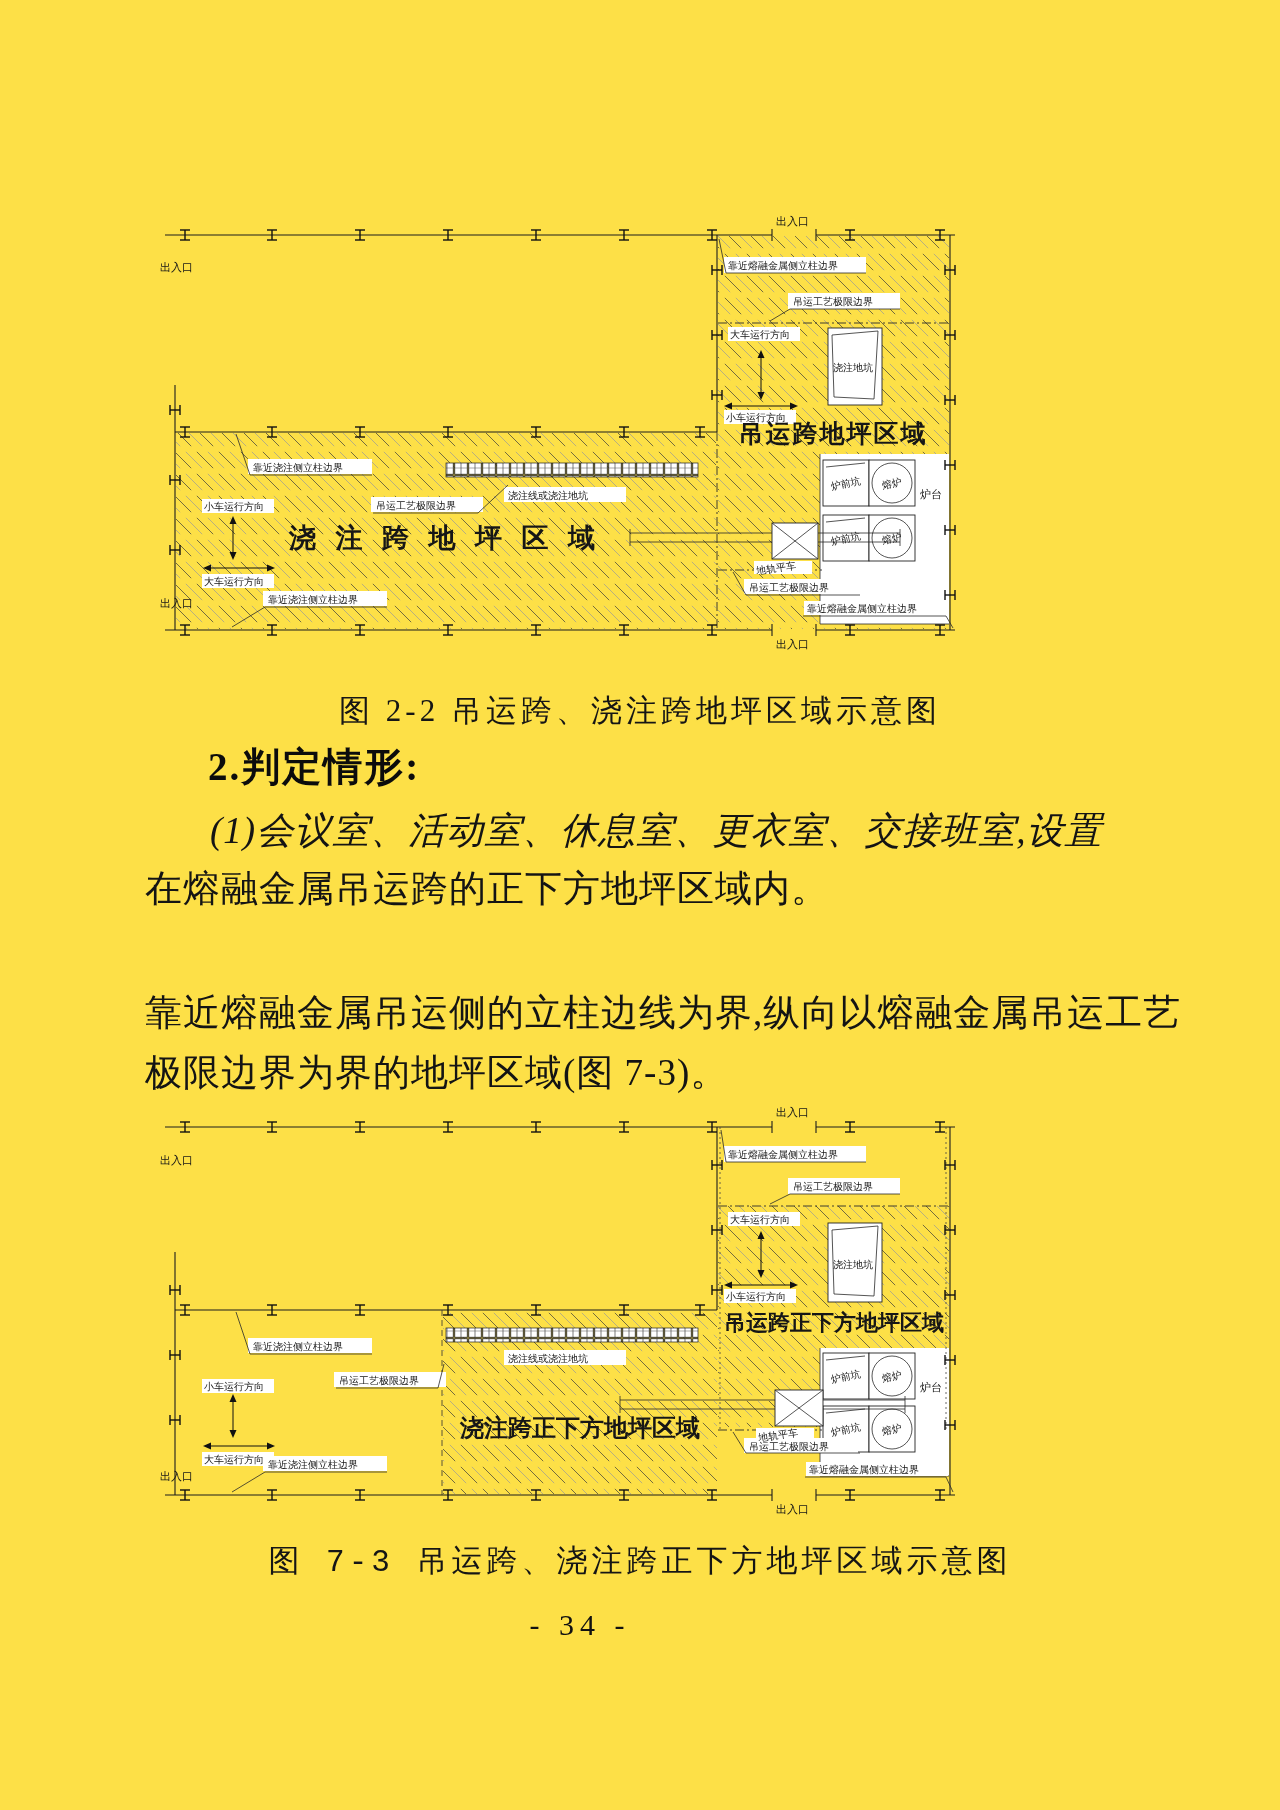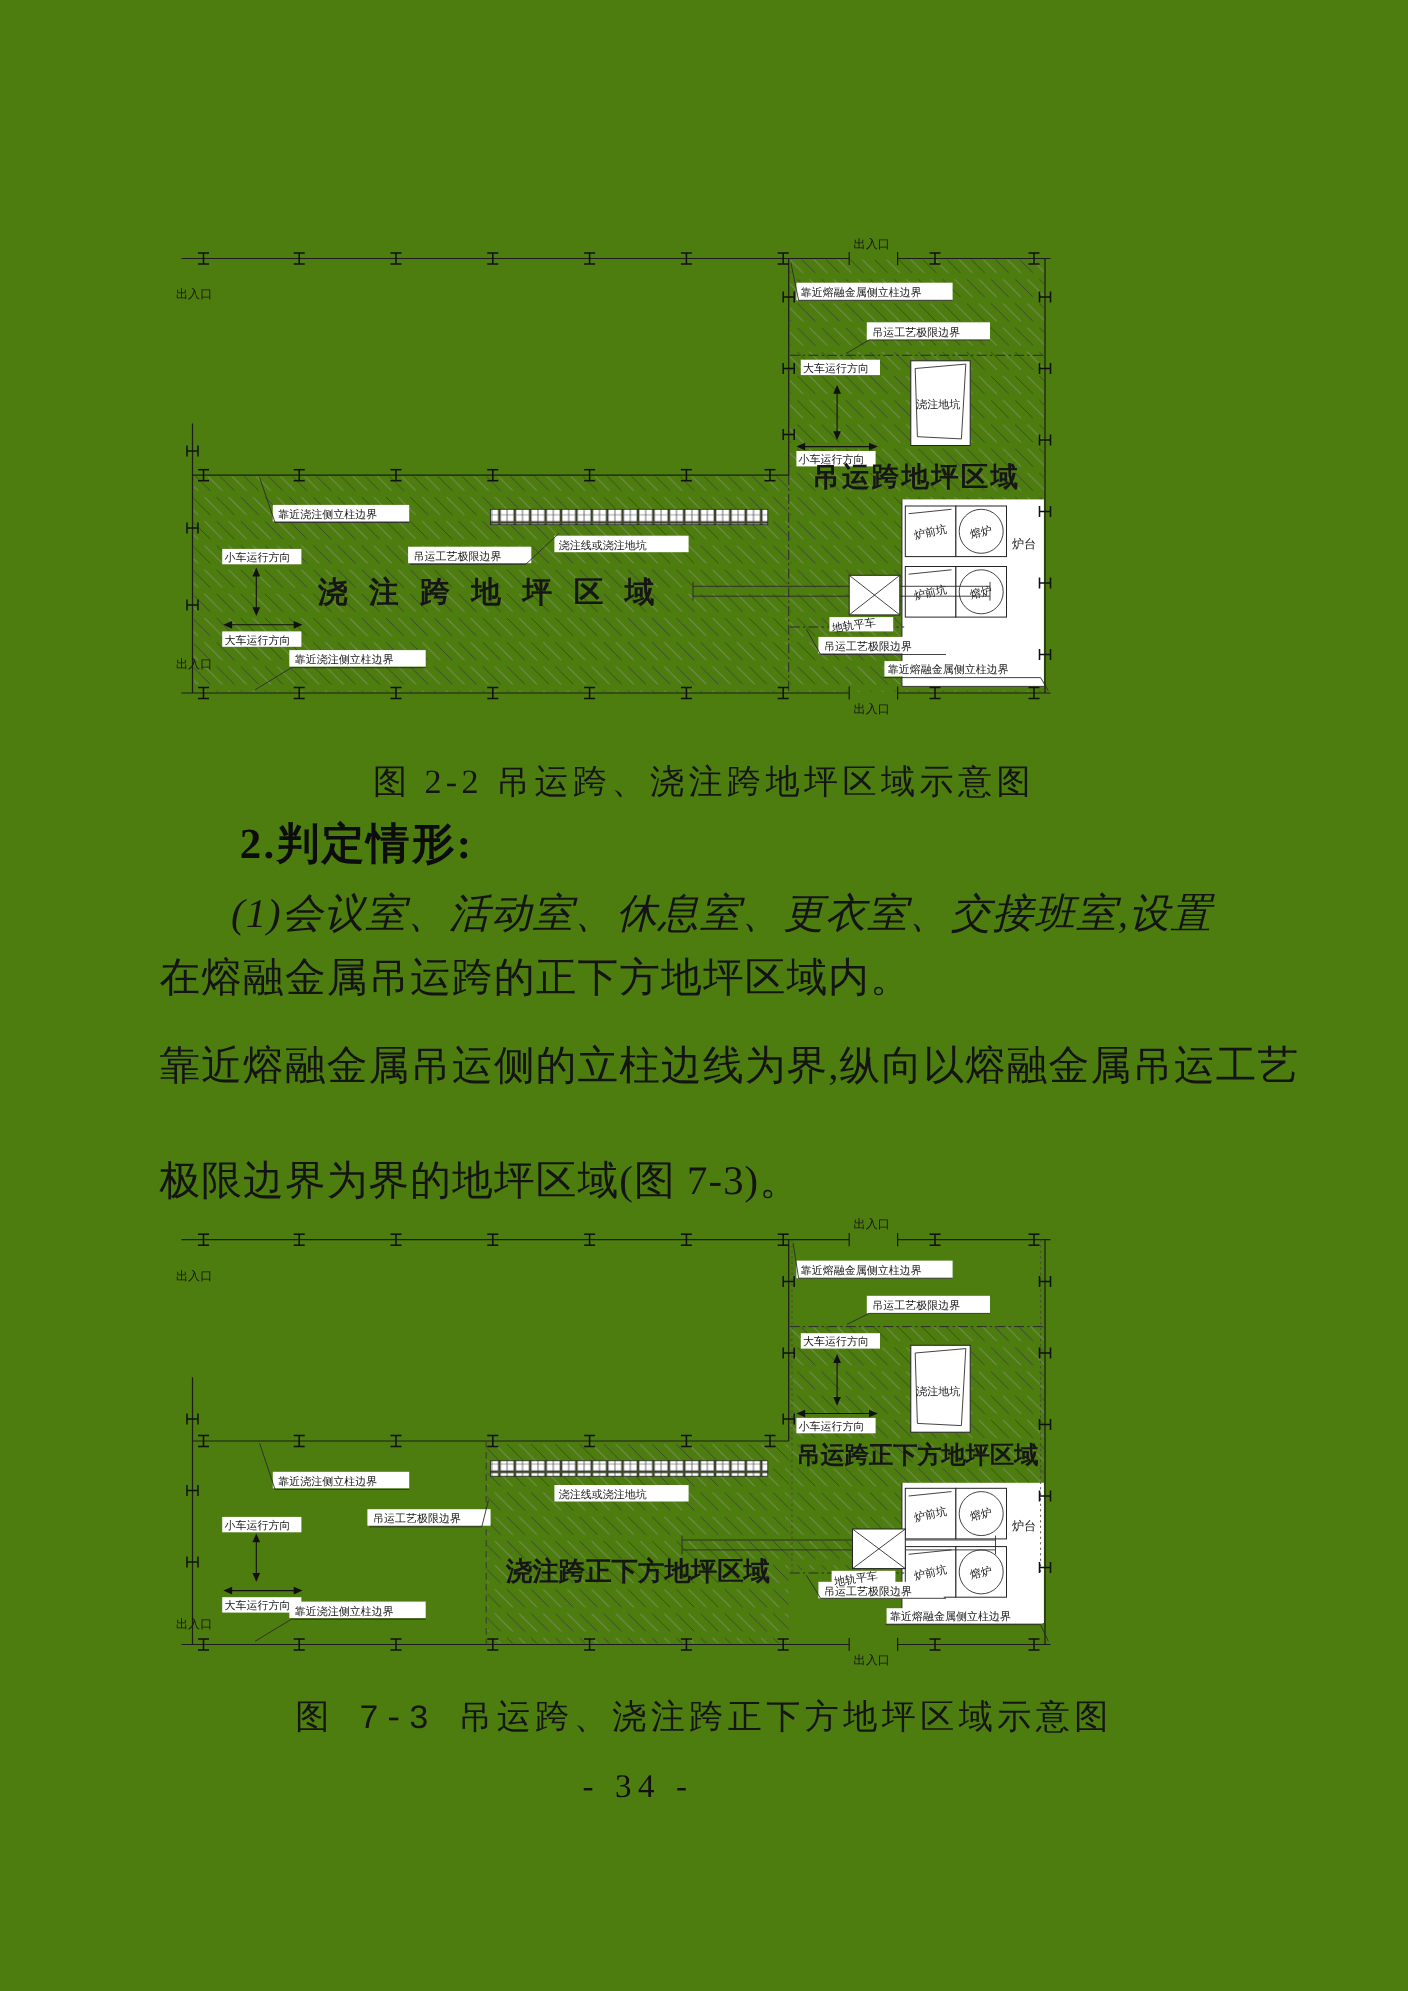--- a/index.html
+++ b/index.html
@@ -1,20 +1,20 @@
 <!DOCTYPE html>
 <html><head>
 <meta charset="utf-8">
 <style>
   html,body{margin:0;padding:0;background:#888;}
-  #page{position:relative;width:1280px;height:1810px;background:#4d7c0f;margin:0 auto;
+  #page{position:relative;width:1280px;height:1810px;background:#fde047;margin:0 auto;
         font-family:"Liberation Serif","DejaVu Serif",serif;color:#111;overflow:hidden;}
   .fig{position:absolute;}
   .cap{position:absolute;left:0;width:1280px;text-align:center;font-size:31px;letter-spacing:4px;color:#151515;}
-  .heading{position:absolute;font-size:39px;font-weight:bold;letter-spacing:2px;color:#0c0c0c;margin-left:10px;}
+  .heading{position:absolute;font-size:39px;font-weight:bold;letter-spacing:2px;color:#0c0c0c;}
   .bodyline{position:absolute;font-size:37px;letter-spacing:1px;white-space:nowrap;color:#141414;}
   .pagenum{position:absolute;left:0;width:1160px;text-align:center;font-size:30px;letter-spacing:6px;color:#111;}
   svg text{font-family:"Liberation Serif","DejaVu Serif",serif;fill:#161616;}
   .lblbg{fill:#ffffff;}
   .small{font-size:11px;}
   .tiny{font-size:10px;}
   .big{font-weight:bold;font-family:"Liberation Sans","DejaVu Sans",sans-serif;}
   .ln{stroke:#1c1c1c;stroke-width:1.1;fill:none;}
   .thin{stroke:#2a2a2a;stroke-width:0.8;fill:none;}
   .dashdot{stroke:#2a2a2a;stroke-width:0.9;fill:none;stroke-dasharray:9 3 2 3;}
@@ -246,21 +246,21 @@
       <polyline points="72,432 105,412 227,412" class="thin"></polyline>
     </g>
   </svg>
   </div>
 
   <div class="cap" style="top:690px;">图 2-2 吊运跨、浇注跨地坪区域示意图</div>
 
   <div class="heading" style="left:208px;top:740px;">2.判定情形:</div>
   <div class="bodyline" style="left:210px;top:806px;font-style:italic;">(1)会议室、活动室、休息室、更衣室、交接班室,设置</div>
   <div class="bodyline" style="left:145px;top:864px;">在熔融金属吊运跨的正下方地坪区域内。</div>
-  <div class="bodyline" style="left:145px;top:944px;">靠近熔融金属吊运侧的立柱边线为界,纵向以熔融金属吊运工艺</div>
+  <div class="bodyline" style="left:145px;top:988px;">靠近熔融金属吊运侧的立柱边线为界,纵向以熔融金属吊运工艺</div>
   <div class="bodyline" style="left:145px;top:1038px;margin-top:10px;">极限边界为界的地坪区域(图 7-3)。</div>
 
   <div class="fig" style="left:160px;top:1100px;width:800px;height:420px;">
   <svg width="800" height="420" viewBox="0 0 800 420">
 
     <rect x="283" y="211" width="274" height="183" fill="url(#hatch)"></rect>
     <rect x="558" y="106" width="231" height="221" fill="url(#hatch)"></rect>
     <rect x="660" y="248" width="129" height="128" fill="#fff"></rect>
     <line x1="660" y1="248" x2="660" y2="376" class="thin"></line>
     <line x1="660" y1="376" x2="789" y2="376" class="thin"></line>

